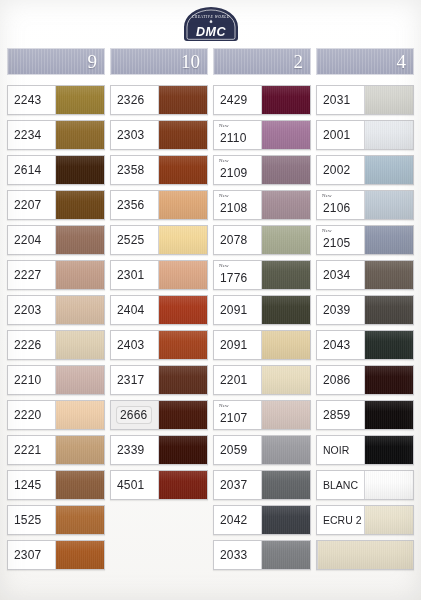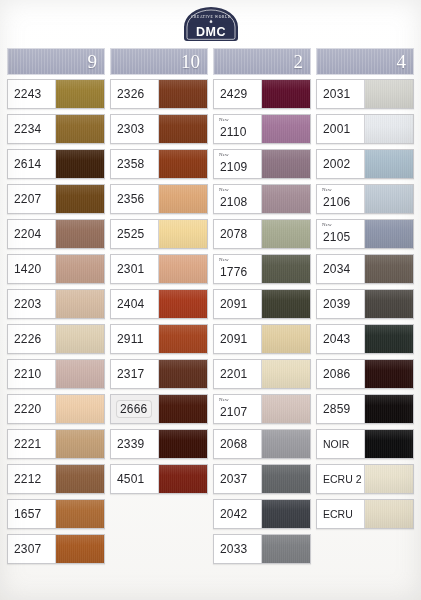--- a/index.html
+++ b/index.html
@@ -33,20 +33,21 @@
     height: 600px;
   }
 
   
   .logo-wrap {
     position: absolute;
     left: 0; right: 0;
     top: 7px;
     display: flex;
     justify-content: center;
+    font-style: italic;
   }
   .logo {
     width: 62px;
     height: 36px;
     position: relative;
   }
   .logo svg { display: block; }
 
   
   .grid {
@@ -84,21 +85,21 @@
     font-size: 19px;
     color: #ffffff;
     line-height: 1;
     padding-bottom: 3px;
     text-shadow: 0 1px 1px rgba(60,60,80,0.35);
     position: relative;
     z-index: 2;
   }
 
   
-  .rows { margin-top: 4px; }
+  .rows { margin-top: 10px; }
 
   .row {
     height: 30px;
     margin-bottom: 5px;
     display: flex;
     border: 1px solid #c9c9cd;
     background: #ffffff;
     box-shadow: 0 1px 1px rgba(0,0,0,0.07);
     position: relative;
   }
@@ -210,21 +211,21 @@
           <div class="swatch-cell" style="background:#6e4718"></div>
         </div>
         <div class="row">
           <div class="label-cell">
             <span class="code">2204</span>
           </div>
           <div class="swatch-cell" style="background:#96705d"></div>
         </div>
         <div class="row">
           <div class="label-cell">
-            <span class="code">1420</span>
+            <span class="code">2227</span>
           </div>
           <div class="swatch-cell" style="background:#c49f8b"></div>
         </div>
         <div class="row">
           <div class="label-cell">
             <span class="code">2203</span>
           </div>
           <div class="swatch-cell" style="background:#d7bda4"></div>
         </div>
         <div class="row">
@@ -246,27 +247,27 @@
           <div class="swatch-cell" style="background:#efceaa"></div>
         </div>
         <div class="row">
           <div class="label-cell">
             <span class="code">2221</span>
           </div>
           <div class="swatch-cell" style="background:#c4a077"></div>
         </div>
         <div class="row">
           <div class="label-cell">
-            <span class="code">2212</span>
+            <span class="code">1245</span>
           </div>
           <div class="swatch-cell" style="background:#8c5f3e"></div>
         </div>
         <div class="row">
           <div class="label-cell">
-            <span class="code">1657</span>
+            <span class="code">1525</span>
           </div>
           <div class="swatch-cell" style="background:#ad6c35"></div>
         </div>
         <div class="row">
           <div class="label-cell">
             <span class="code">2307</span>
           </div>
           <div class="swatch-cell" style="background:#a85a22"></div>
         </div>
       </div>
@@ -314,21 +315,21 @@
           <div class="swatch-cell" style="background:#dda887"></div>
         </div>
         <div class="row">
           <div class="label-cell">
             <span class="code">2404</span>
           </div>
           <div class="swatch-cell" style="background:#a8391c"></div>
         </div>
         <div class="row">
           <div class="label-cell">
-            <span class="code">2911</span>
+            <span class="code">2403</span>
           </div>
           <div class="swatch-cell" style="background:#a5441f"></div>
         </div>
         <div class="row">
           <div class="label-cell">
             <span class="code">2317</span>
           </div>
           <div class="swatch-cell" style="background:#5f301f"></div>
         </div>
         <div class="row is-highlighted">
@@ -417,21 +418,21 @@
         </div>
         <div class="row">
           <div class="label-cell has-new">
             <span class="new-tag">New</span>
             <span class="code">2107</span>
           </div>
           <div class="swatch-cell" style="background:#d5c4bd"></div>
         </div>
         <div class="row">
           <div class="label-cell">
-            <span class="code">2068</span>
+            <span class="code">2059</span>
           </div>
           <div class="swatch-cell" style="background:#9d9da2"></div>
         </div>
         <div class="row">
           <div class="label-cell">
             <span class="code">2037</span>
           </div>
           <div class="swatch-cell" style="background:#636669"></div>
         </div>
         <div class="row">
@@ -517,28 +518,31 @@
           <div class="swatch-cell" style="background:#100c0c"></div>
         </div>
         <div class="row">
           <div class="label-cell">
             <span class="code small">NOIR</span>
           </div>
           <div class="swatch-cell" style="background:#0d0d0e"></div>
         </div>
         <div class="row">
           <div class="label-cell">
+            <span class="code small">BLANC</span>
+          </div>
+          <div class="swatch-cell" style="background:#fdfdfd"></div>
+        </div>
+        <div class="row">
+          <div class="label-cell">
             <span class="code small">ECRU 2</span>
           </div>
           <div class="swatch-cell" style="background:#e9e2cd"></div>
         </div>
         <div class="row">
-          <div class="label-cell">
-            <span class="code small">ECRU</span>
-          </div>
           <div class="swatch-cell" style="background:#e4dcc6"></div>
         </div>
       </div>
     </div>
 
   </div>
 
   <div class="scan-edge"></div>
 </div>
 

